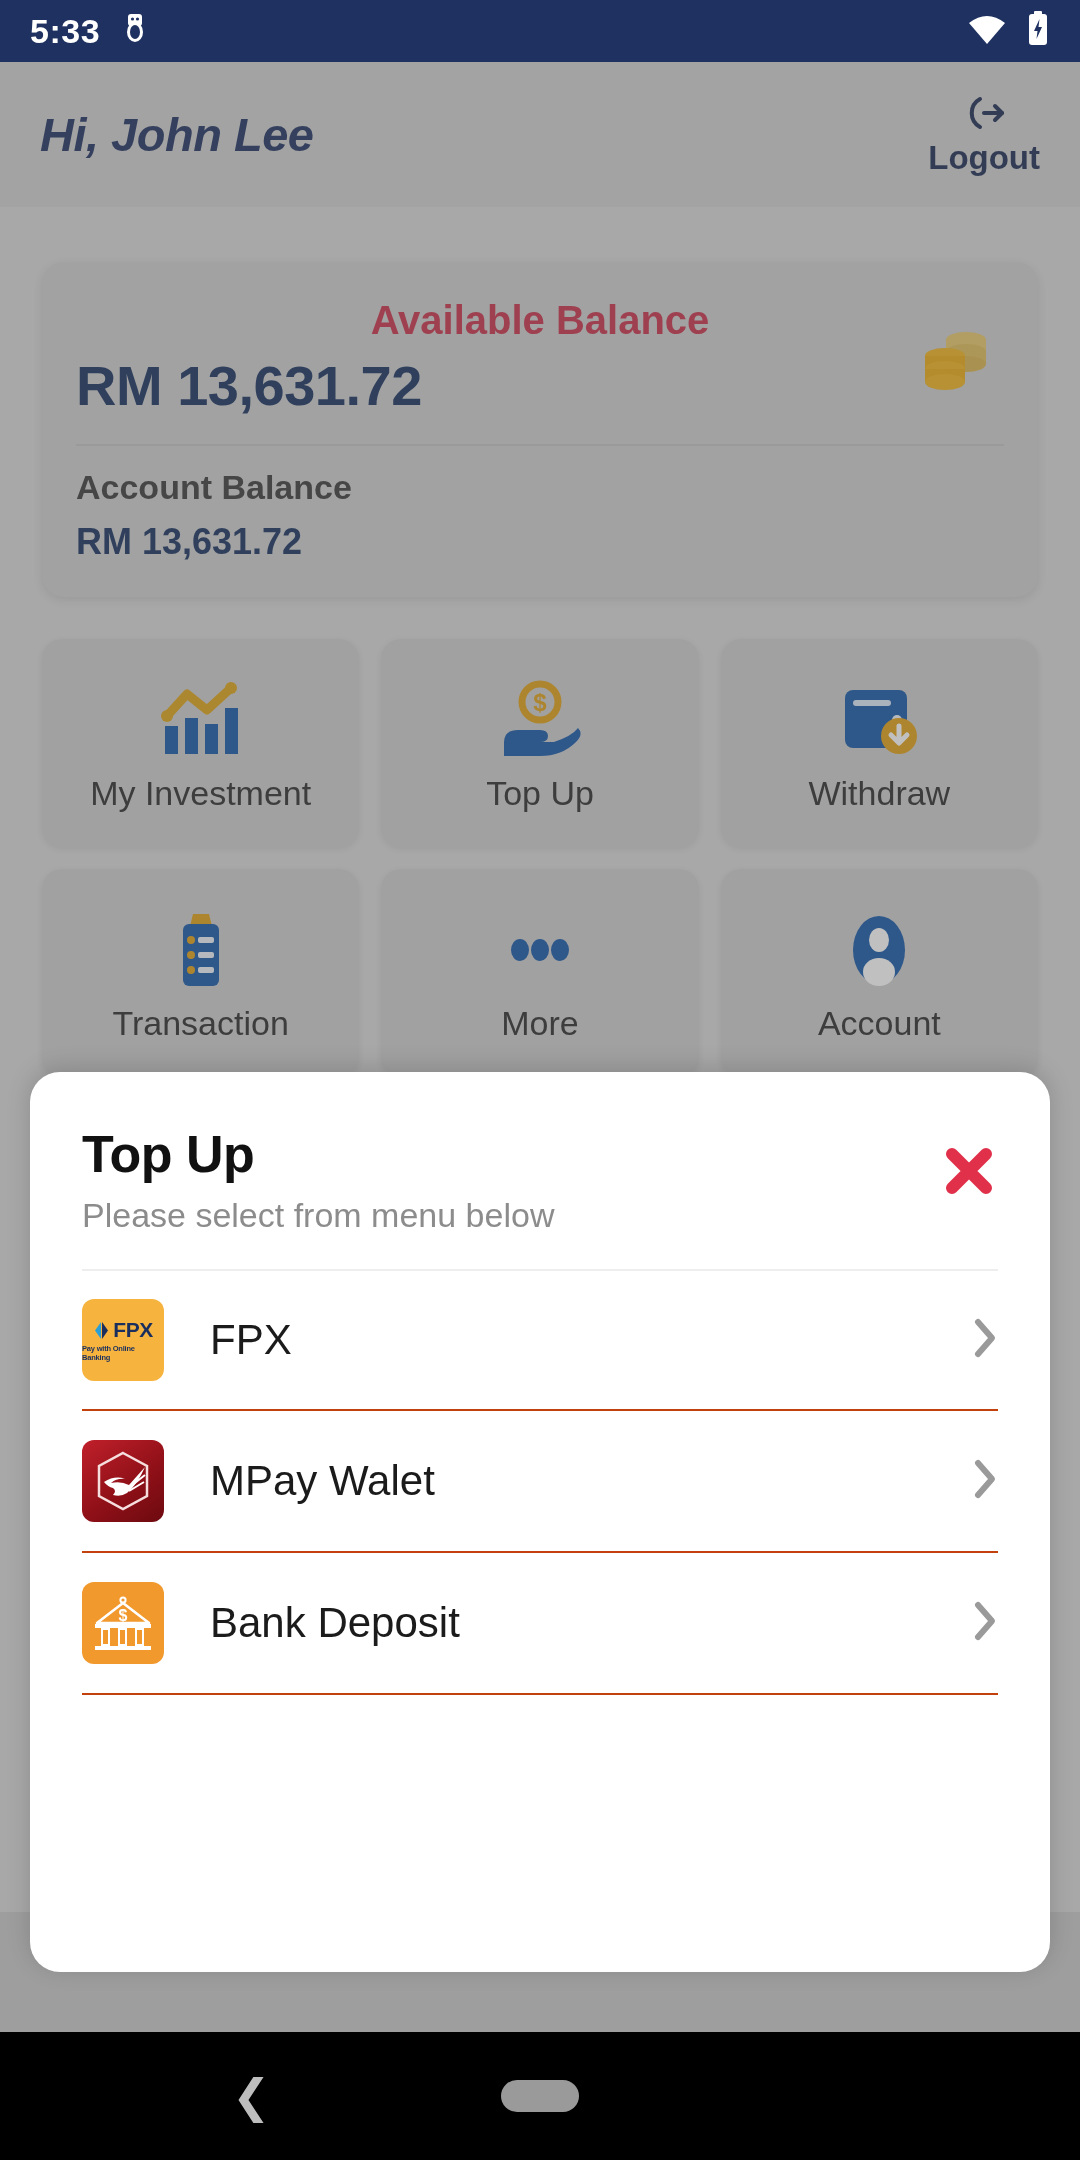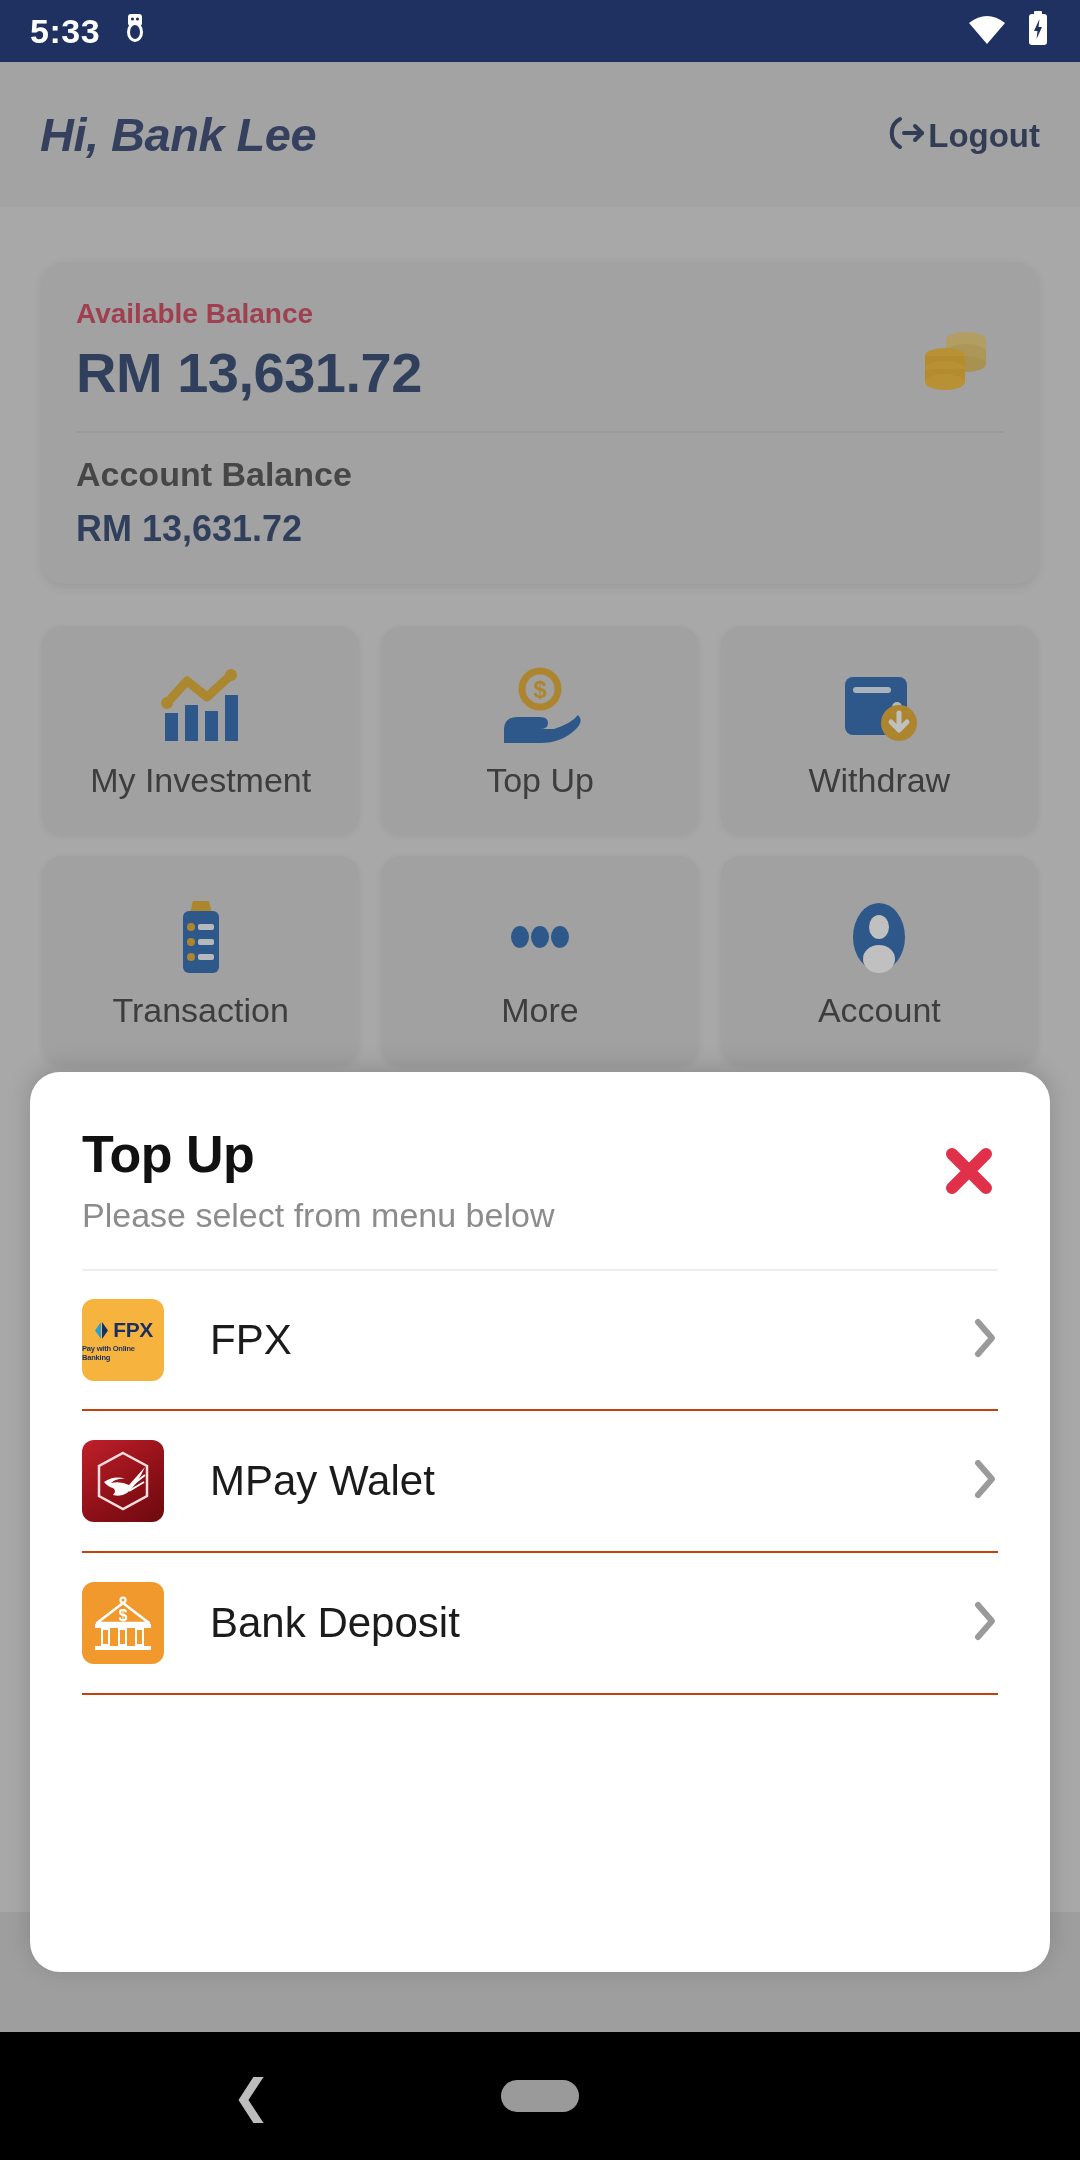--- a/index.html
+++ b/index.html
@@ -23,31 +23,31 @@
 
   
   #app { position: absolute; top: 62px; left: 0; width: 1080px; height: 1970px; background: #d8d8d8; }
   #dim { position: absolute; top: 62px; left: 0; width: 1080px; height: 1970px;
          background: rgba(90,90,90,.38); z-index: 5; pointer-events: none; }
 
   #appbar { height: 145px; display: flex; align-items: center; padding: 0 40px;
             background: #d0d0d0; }
   #greeting { font-size: 47px; font-weight: 700; font-style: italic; color: #1e3160;
               letter-spacing: -.5px; }
-  #logout { margin-left: auto; display: flex; align-items: center;
+  #logout { margin-left: auto; display: flex; flex-direction: column; align-items: center;
             color: #1b2a52; }
   #logout .lg-label { font-size: 33px; font-weight: 600; margin-top: 2px; }
 
   
   #balance-card {
     margin: 55px 42px 0 42px; background: #cfcfcf; border-radius: 22px;
     padding: 36px 34px 34px 34px; box-shadow: 0 3px 10px rgba(0,0,0,.10);
     position: relative;
   }
-  .avail-label { color: #c8314a; font-size: 28px; font-weight: 700; }
+  .avail-label { color: #c8314a; font-size: 40px; font-weight: 700; text-align: center; }
   .avail-value { color: #16305e; font-size: 56px; font-weight: 700; margin-top: 10px; letter-spacing: -.5px; }
   #coins { position: absolute; right: 44px; top: 66px; }
   .card-divider { height: 2px; background: #c2c2c2; margin: 26px 0 22px 0; }
   .card-bottom { display: flex; justify-content: space-between; }
   .cb-col .cb-label { font-size: 34px; color: #3b3b3b; font-weight: 600; }
   .cb-col .cb-value { font-size: 36px; color: #16305e; font-weight: 700; margin-top: 14px; }
   .cb-col.right { text-align: right; }
 
   
   #tiles { margin: 42px 42px 0 42px; display: grid; grid-template-columns: repeat(3, 1fr);
@@ -133,21 +133,21 @@
           <rect x="3" y="3" width="18" height="31" rx="3" fill="#fff"></rect>
           <path d="M13.5 8 L8 20 h3.5 L10.5 28 L16 16 h-3.5 Z" fill="#1e3160"></path>
         </svg>
       </span>
     </div>
   </div>
 
   <div id="app">
 
     <div id="appbar">
-      <div id="greeting">Hi, Bank Lee</div>
+      <div id="greeting">Hi, John Lee</div>
       <div id="logout">
         <span>
           <svg width="48" height="40" viewBox="0 0 48 40">
             <path d="M20 6 A16 16 0 0 0 20 34" fill="none" stroke="#1b2a52" stroke-width="4" stroke-linecap="round"></path>
             <path d="M24 20 H42" stroke="#1b2a52" stroke-width="4" stroke-linecap="round"></path>
             <path d="M35 13 L42 20 L35 27" fill="none" stroke="#1b2a52" stroke-width="4" stroke-linecap="round" stroke-linejoin="round"></path>
           </svg>
         </span>
         <span class="lg-label">Logout</span>
       </div>

